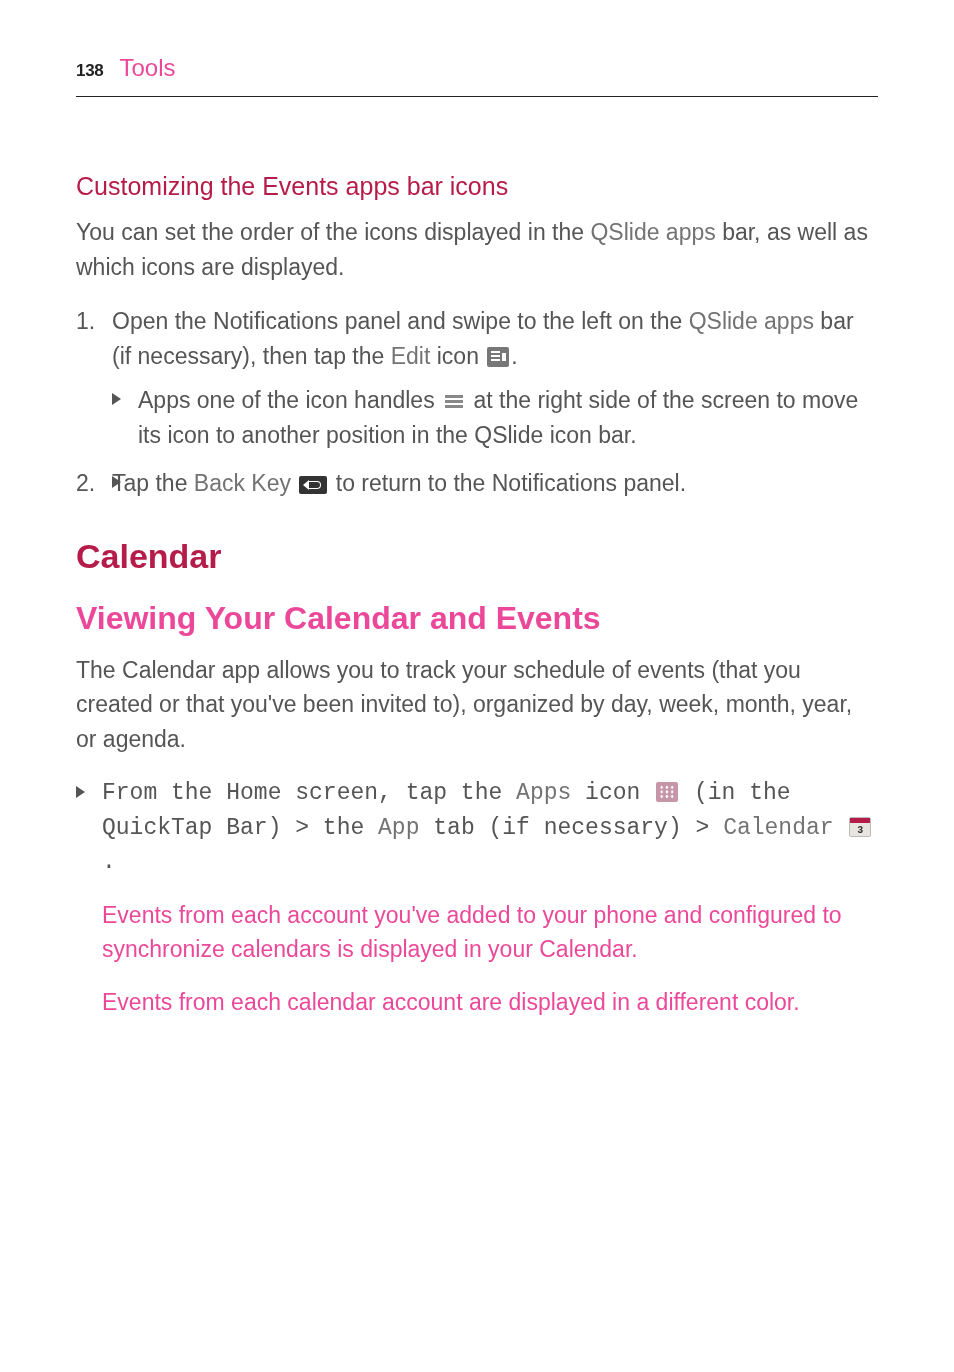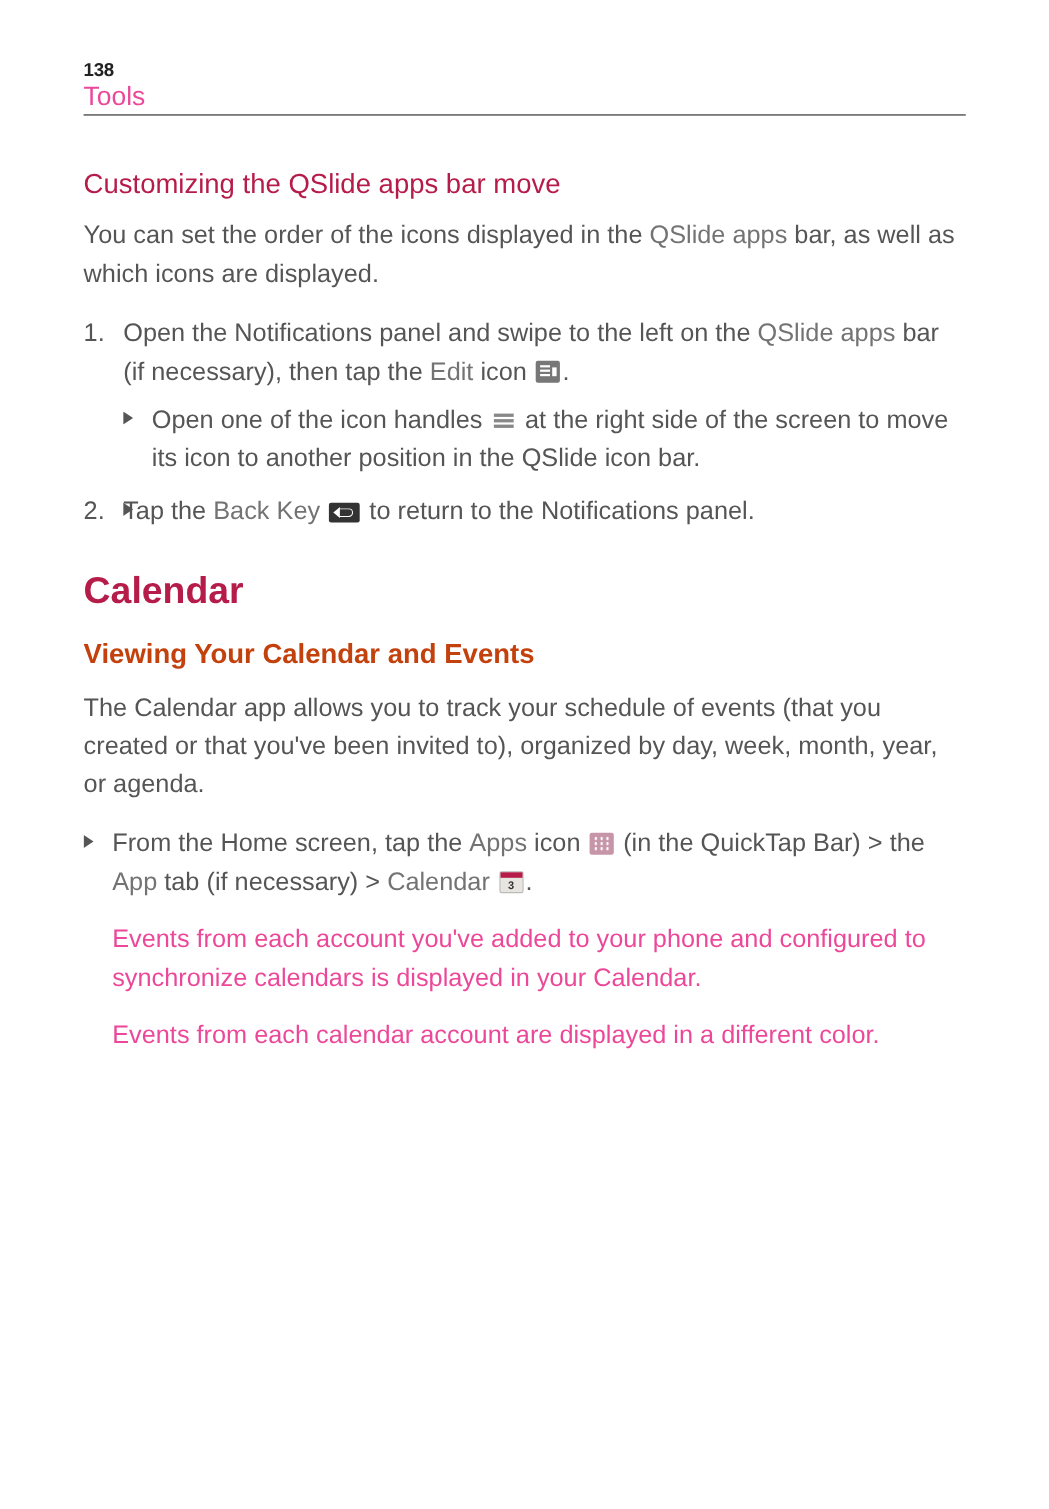--- a/index.html
+++ b/index.html
@@ -13,23 +13,22 @@
     color: #555;
     font-weight: 300;
   }
   .page {
     padding: 54px 76px 60px 76px;
   }
   .header {
     display: flex;
     align-items: baseline;
     border-bottom: 1.5px solid #222;
-    padding-bottom: 2px;
-    margin-bottom: 48px;
-    flex-direction: column;
+    padding-bottom: 14px;
+    margin-bottom: 75px;
   }
   .page-number {
     font-size: 17px;
     font-weight: 600;
     color: #222;
     margin-right: 16px;
     letter-spacing: -0.3px;
   }
   .section-name {
     font-size: 24px;
@@ -42,22 +41,22 @@
     font-weight: 400;
     margin: 0 0 14px 0;
   }
   .h1-red {
     font-size: 34px;
     color: #b61c49;
     font-weight: 600;
     margin: 36px 0 24px 0;
   }
   .h2-red {
-    font-size: 25px;
-    color: #c2410c;
+    font-size: 32px;
+    color: #ec4899;
     font-weight: 600;
     margin: 0 0 16px 0;
   }
   p, li {
     font-size: 23px;
     line-height: 1.5;
     color: #555;
     font-weight: 300;
   }
   p { margin: 0 0 20px 0; }
@@ -90,20 +89,21 @@
   .bullet-tri {
     position: absolute;
     left: 0;
     top: 10px;
   }
   .bullet-tri svg { display: block; }
   .top-bullet {
     list-style: none;
     padding: 0;
     margin: 0 0 18px 0;
+    font-family: Liberation Mono, monospace;
   }
   .top-bullet > li {
     padding-left: 26px;
     position: relative;
     margin-bottom: 18px;
   }
   .icon-box {
     display:inline-block;
     width:22px; height:20px;
     background:#777;
@@ -221,38 +221,38 @@
 </head>
 <body>
 
 <div class="page">
 
   <div class="header">
     <span class="page-number">138</span>
     <span class="section-name">Tools</span>
   </div>
 
-  <h3 class="h3-red">Customizing the QSlide apps bar move</h3>
+  <h3 class="h3-red">Customizing the Events apps bar icons</h3>
 
   <p>
     <span>You can set the order of the icons displayed in the </span><span class="bold">QSlide apps</span><span> bar, as well as which icons are displayed.</span>
   </p>
 
   <ol>
     <li>
       <span class="num">1.</span>
       <span>Open the Notifications panel and swipe to the left on the </span><span class="bold">QSlide apps</span><span> bar (if necessary), then tap the </span><span class="bold">Edit</span><span> icon </span><span class="icon-box edit-icon"></span><span>.</span>
       <ul class="sub-list">
         <li>
           <span class="bullet-tri">
               <svg width="10" height="12">
                 <polygon points="0,0 9,6 0,12" fill="#555"></polygon>
               </svg>
             </span>
-          <span>Open one of the icon handles </span><span class="handle-icon"></span><span> at the right side of the screen to move its icon to another position in the QSlide icon bar.</span>
+          <span>Apps one of the icon handles </span><span class="handle-icon"></span><span> at the right side of the screen to move its icon to another position in the QSlide icon bar.</span>
         </li>
         <li>
           <span class="bullet-tri">
               <svg width="10" height="12">
                 <polygon points="0,0 9,6 0,12" fill="#555"></polygon>
               </svg>
             </span>
         </li>
       </ul>
     </li>

